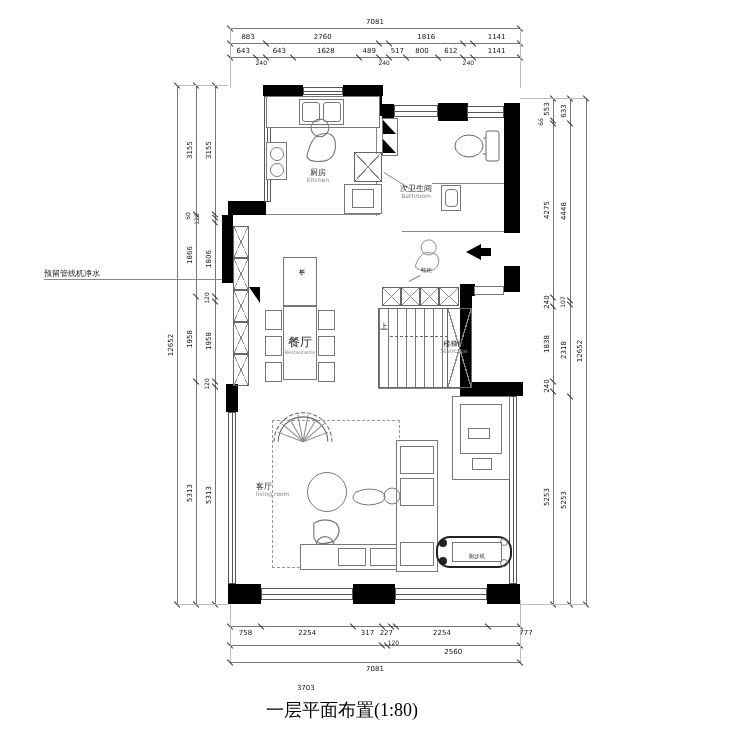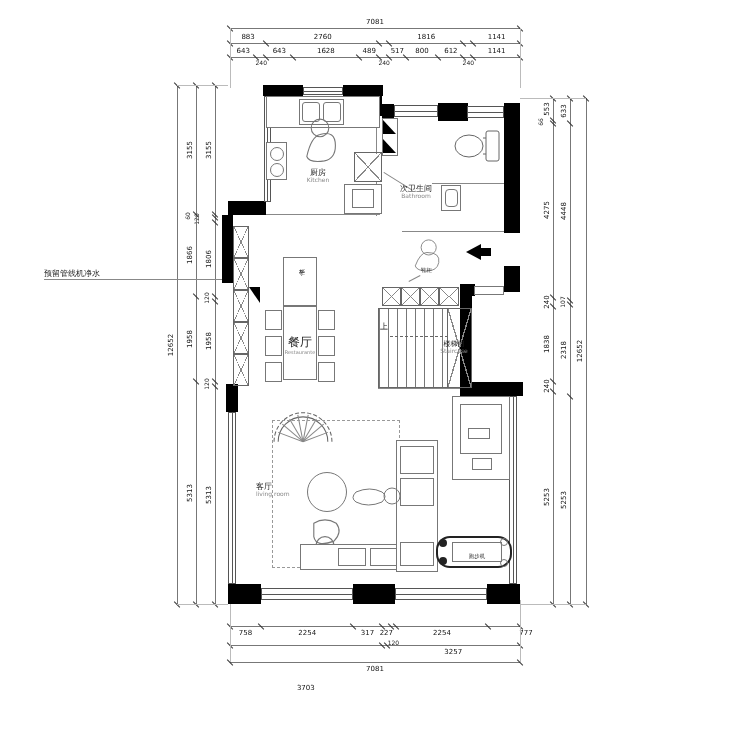--- a/index.html
+++ b/index.html
@@ -97,21 +97,21 @@
       <div class="tick" style="left: 488.183px; top: 626px;"></div>
       <div class="dlab" style="left: 442.033px; top: 633px;">2254</div>
       <div class="tick" style="left: 520px; top: 626px;"></div>
       <div class="dlab" style="left: 526px; top: 633px;">777</div>
       <div class="dline" style="left: 230px; top: 645px; width: 290px; height: 1px;"></div>
       <div class="tick" style="left: 230px; top: 645px;"></div>
       <div class="tick" style="left: 381.677px; top: 645px;"></div>
       <div class="dlab" style="left: 305.838px; top: 688px;">3703</div>
       <div class="tick" style="left: 386.592px; top: 645px;"></div>
       <div class="tick" style="left: 520px; top: 645px;"></div>
-      <div class="dlab" style="left: 453.296px; top: 652px;">3257</div>
+      <div class="dlab" style="left: 453.296px; top: 652px;">2560</div>
       <div class="dline" style="left: 230px; top: 662px; width: 290px; height: 1px;"></div>
       <div class="tick" style="left: 230px; top: 662px;"></div>
       <div class="tick" style="left: 520px; top: 662px;"></div>
       <div class="dlab" style="left: 375px; top: 669px;">7081</div>
       <div class="dline" style="left: 215px; top: 85px; width: 1px; height: 519px;"></div>
       <div class="tick" style="left: 215px; top: 85px;"></div>
       <div class="tick" style="left: 215px; top: 214.422px;"></div>
       <div class="dlab vert" style="left: 209px; top: 149.711px;">3155</div>
       <div class="tick" style="left: 215px; top: 216.883px;"></div>
       <div class="dlab small vert" style="left: 187px; top: 215.652px;">60</div>
@@ -342,13 +342,14 @@
     <span style="font-size:5.5px;line-height:20px;color:#333;">跑步机</span>
   </div>
   <div class="abs" style="left:439px;top:539px;width:8px;height:8px;background:#222;border-radius:50%;"></div>
   <div class="abs" style="left:439px;top:557px;width:8px;height:8px;background:#222;border-radius:50%;"></div>
   <div class="circle" style="left:500px;top:538px;width:6px;height:6px;"></div>
   <div class="circle" style="left:500px;top:559px;width:6px;height:6px;"></div>
 
   <div class="tinylab" style="left:44px;top:268px;font-size:8px;color:#222;">预留管线机净水</div>
   <div class="thinline" style="left:44px;top:279px;width:178px;height:1px;"></div>
 
+  <div class="title">一层平面布置(1:80)</div>
 </div>
 
 </body></html>

